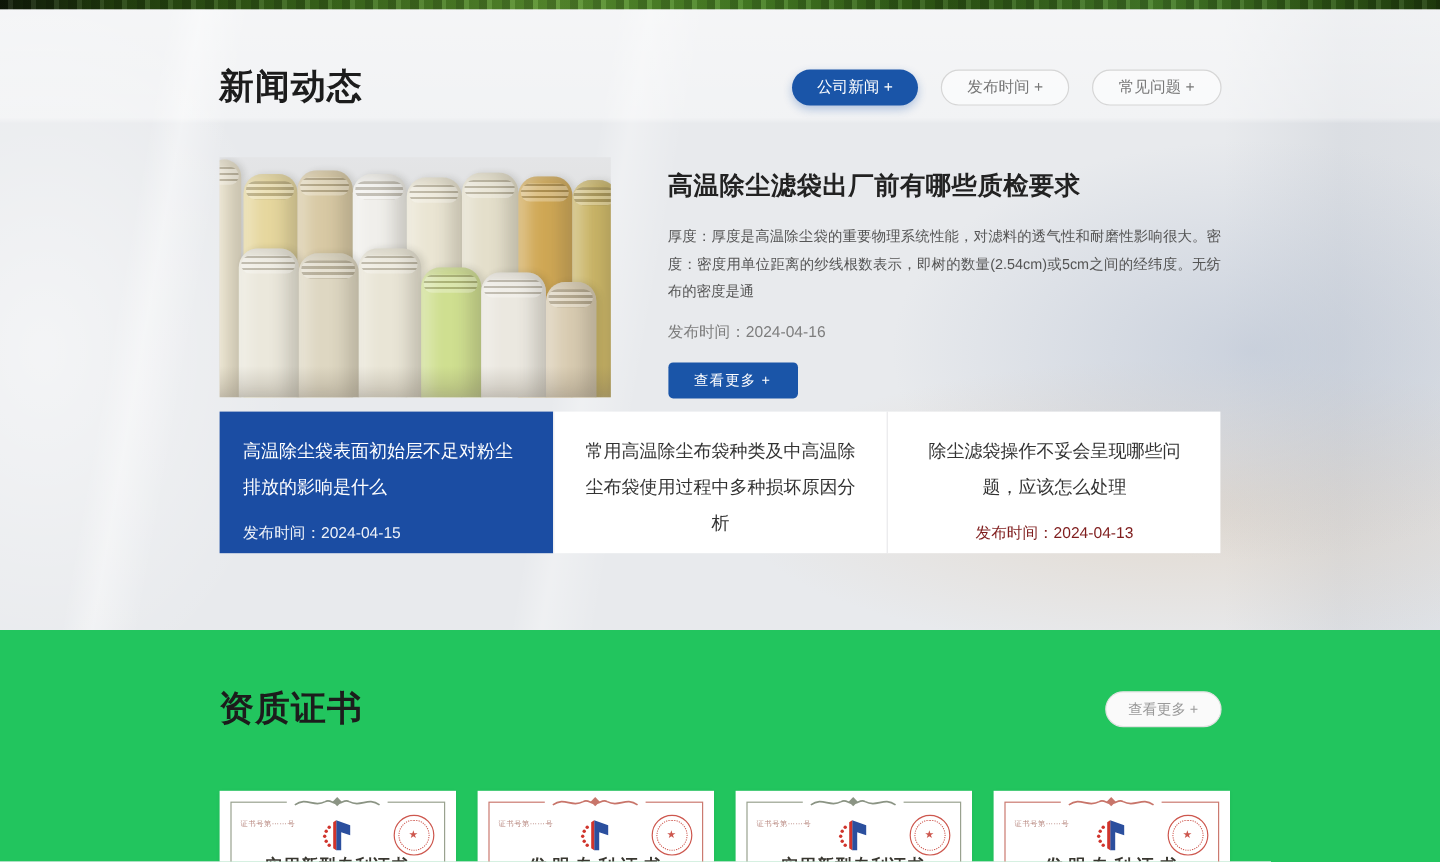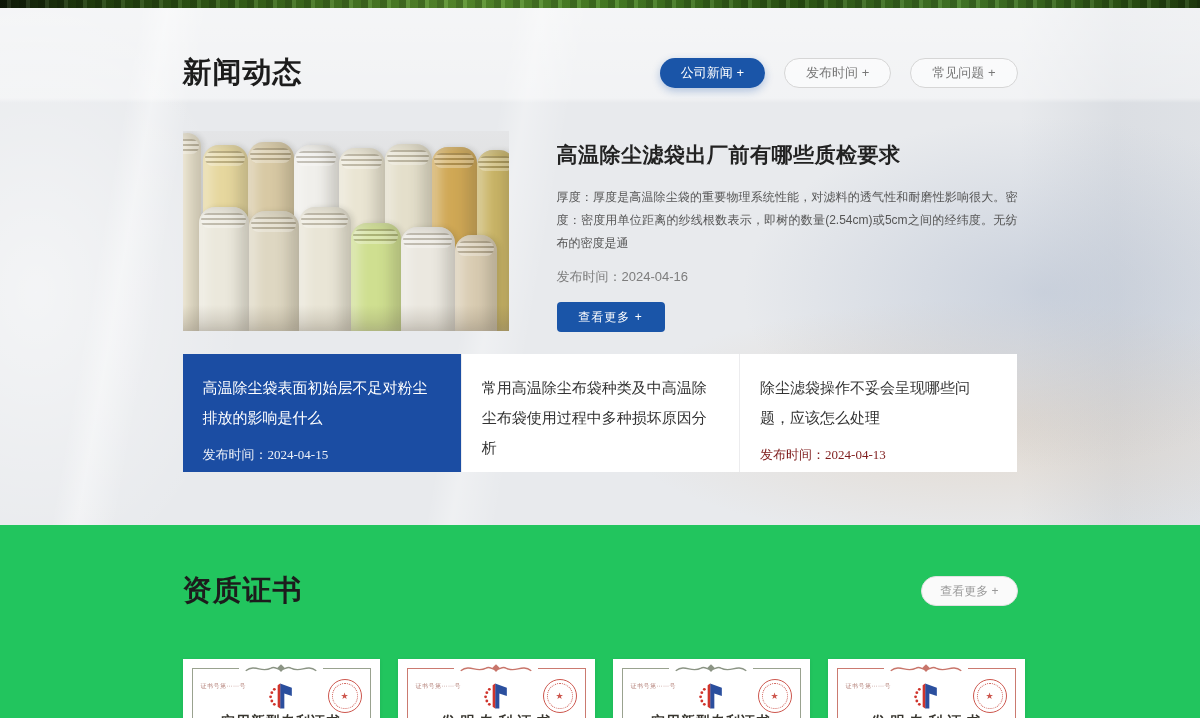--- a/index.html
+++ b/index.html
@@ -70,23 +70,23 @@
   .fcontent{ margin-left:48px; padding-top:10px; width:479px; }
   .ftitle{ font-size:21px; font-weight:bold; color:#222; letter-spacing:.5px; cursor:pointer; }
   .fexcerpt{ margin-top:17px; font-size:12px; line-height:23px; color:#555; text-align:justify; }
   .fdate{ margin-top:13px; font-size:13px; color:#7d7d7d; }
   .more-btn{
     margin-top:16px; width:108px; height:30px; border:none; border-radius:4px;
     background:#1a55a8; color:#fff; font-size:12px; cursor:pointer; letter-spacing:1px;
     font-family:"Liberation Sans","DejaVu Sans",sans-serif;
   }
   
-  .cards{ display:flex; margin-top:22px;font-family:Liberation Serif, serif; }
+  .cards{ display:flex; margin-top:11px; }
   .card{ width:278.3px; height:118px; background:#fff; padding:19px 20px 0 20px; cursor:pointer; }
-  .card + .card{ border-left:1px solid #ececee; }
+  .card + .card{ border-left:1px solid #ececee;text-align:center; }
   .card .ctitle{ font-size:15px; line-height:30px; color:#333; }
   .card .cdate{ margin-top:13px; font-size:13px; color:#7f1d1d; }
   .card.hl{ background:#1b4da3; }
   .card.hl .ctitle{ color:#fff; }
   .card.hl .cdate{ color:rgba(255,255,255,.92); }
   
   .certs{ height:193px; background:#22c55e; padding-top:46px; }
   .certs .sec-head{ padding-top:0; }
   .pill.small{ height:30px; padding:0 18px; font-size:12px; background:#fafafa; border:1px solid #e2e2e2; color:#999; }
   .cert-row{ display:flex; gap:18px; margin-top:48px; }

